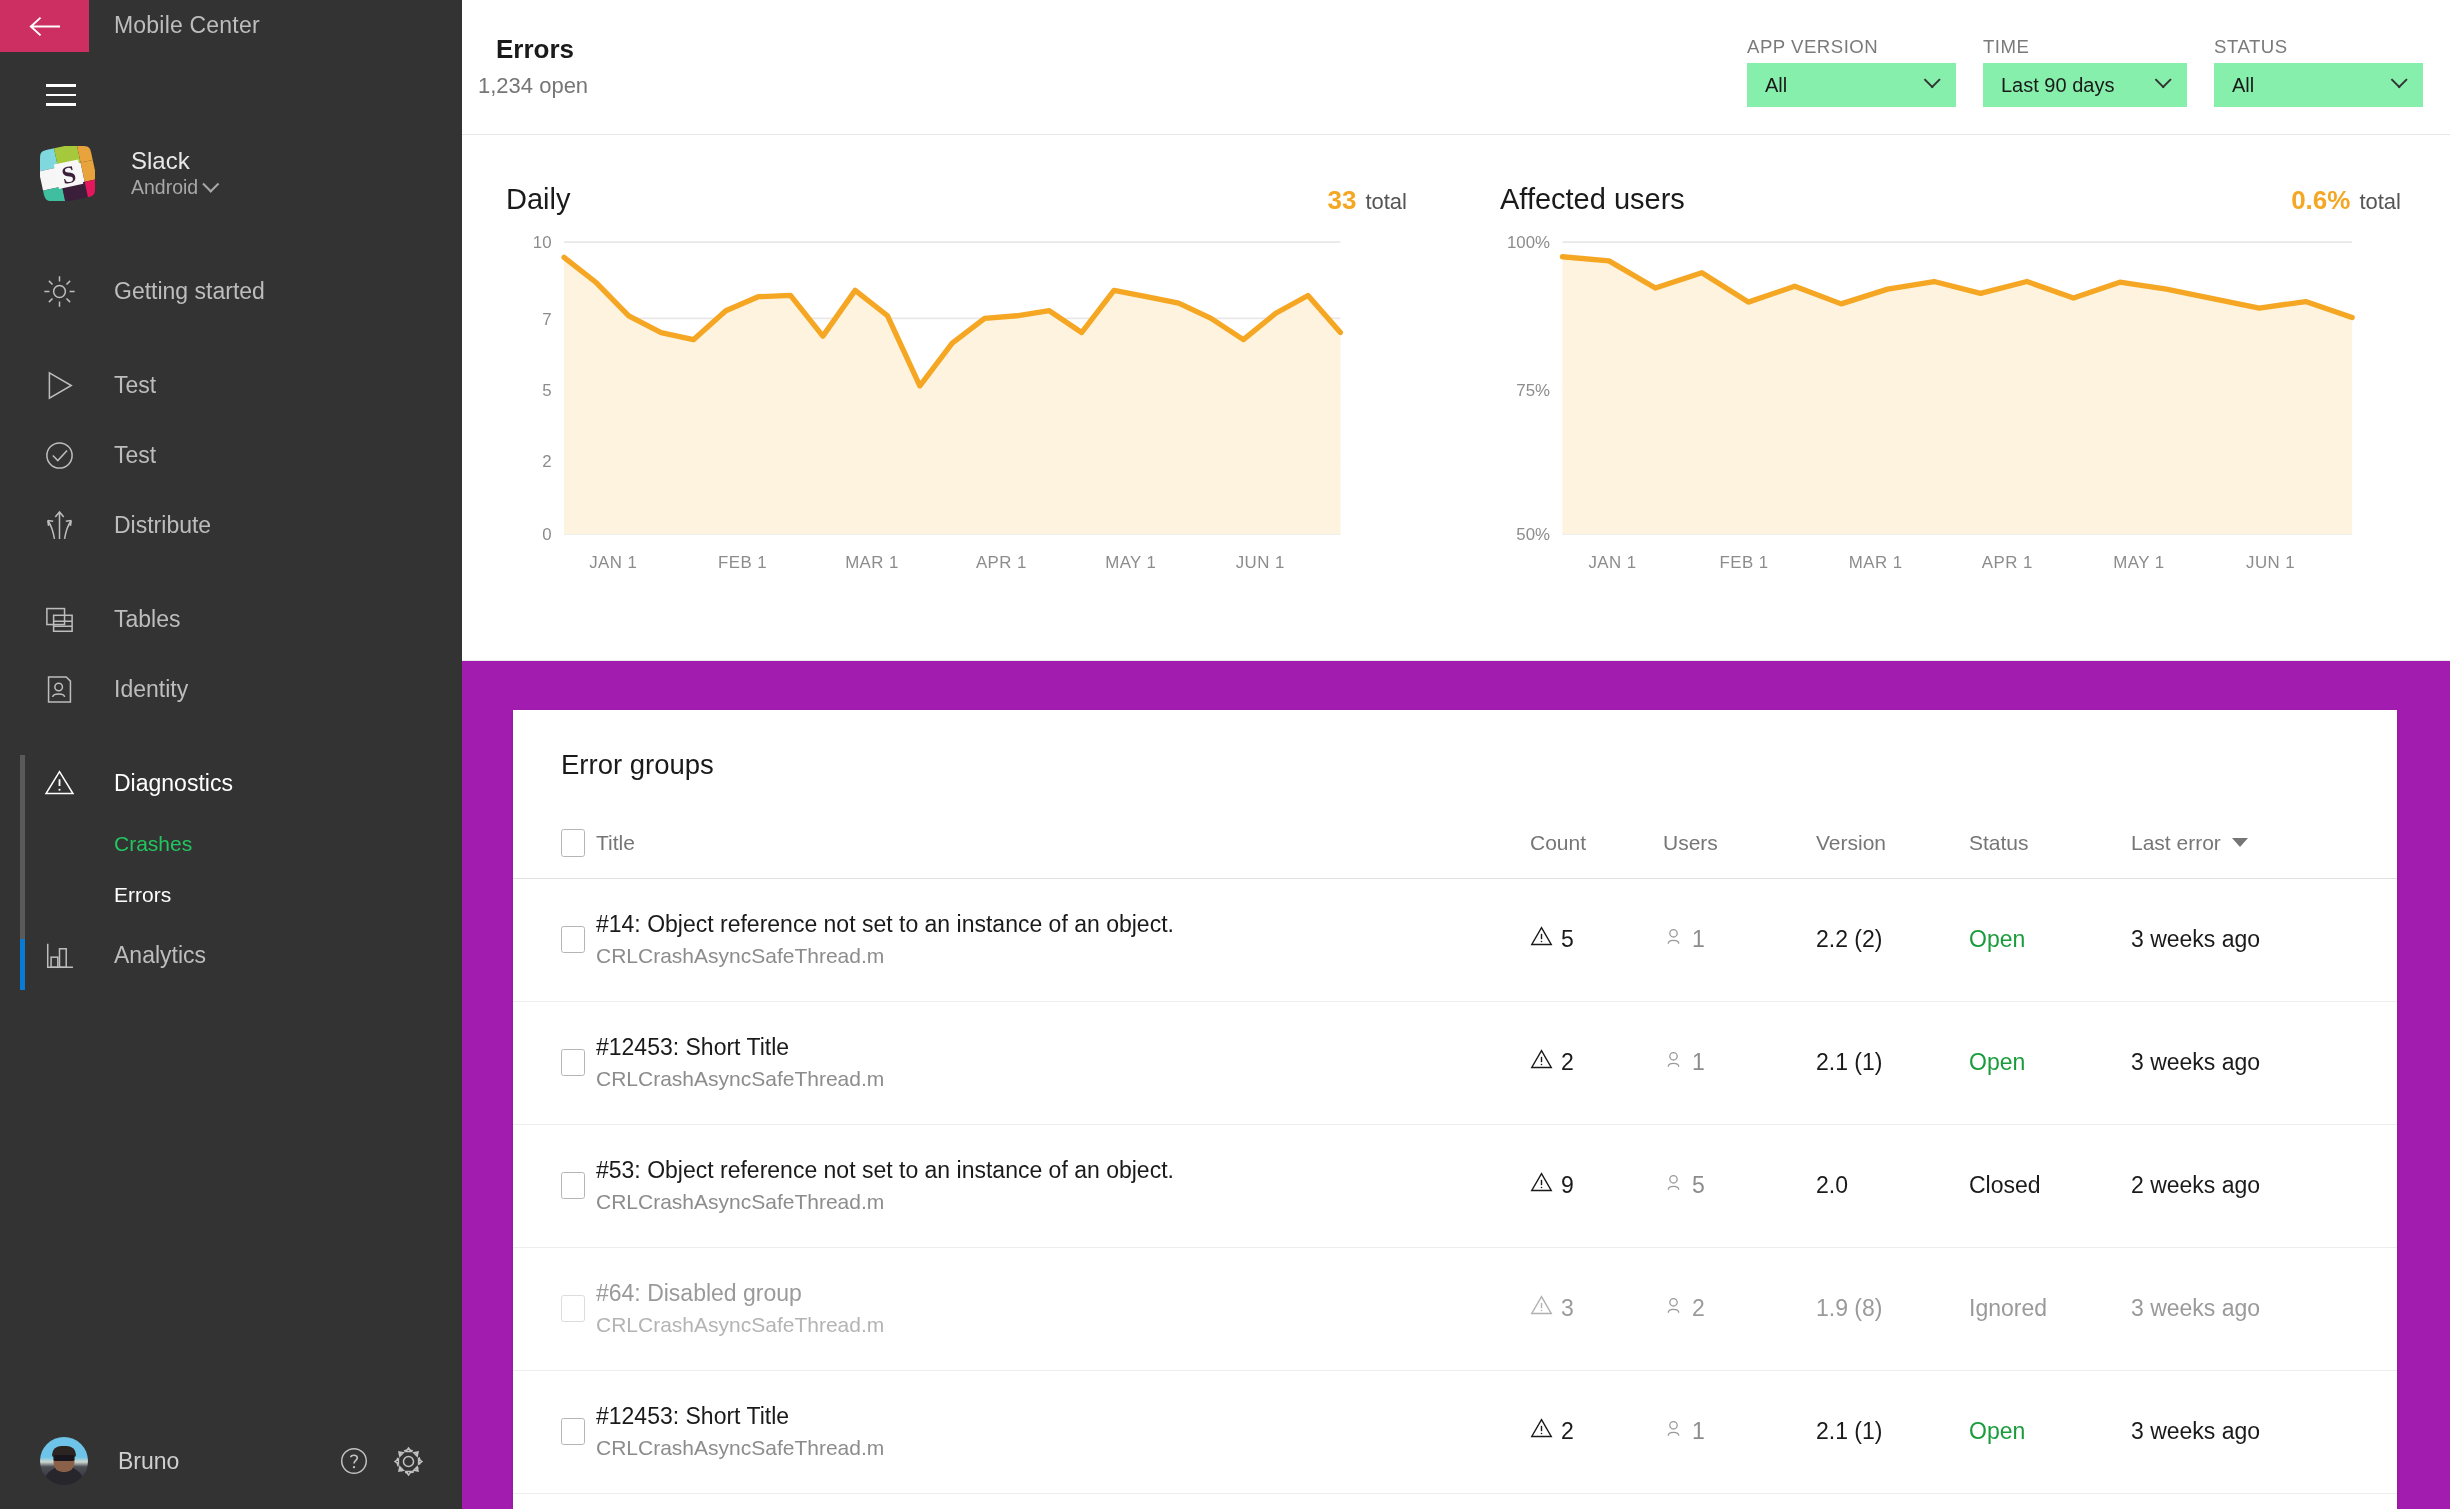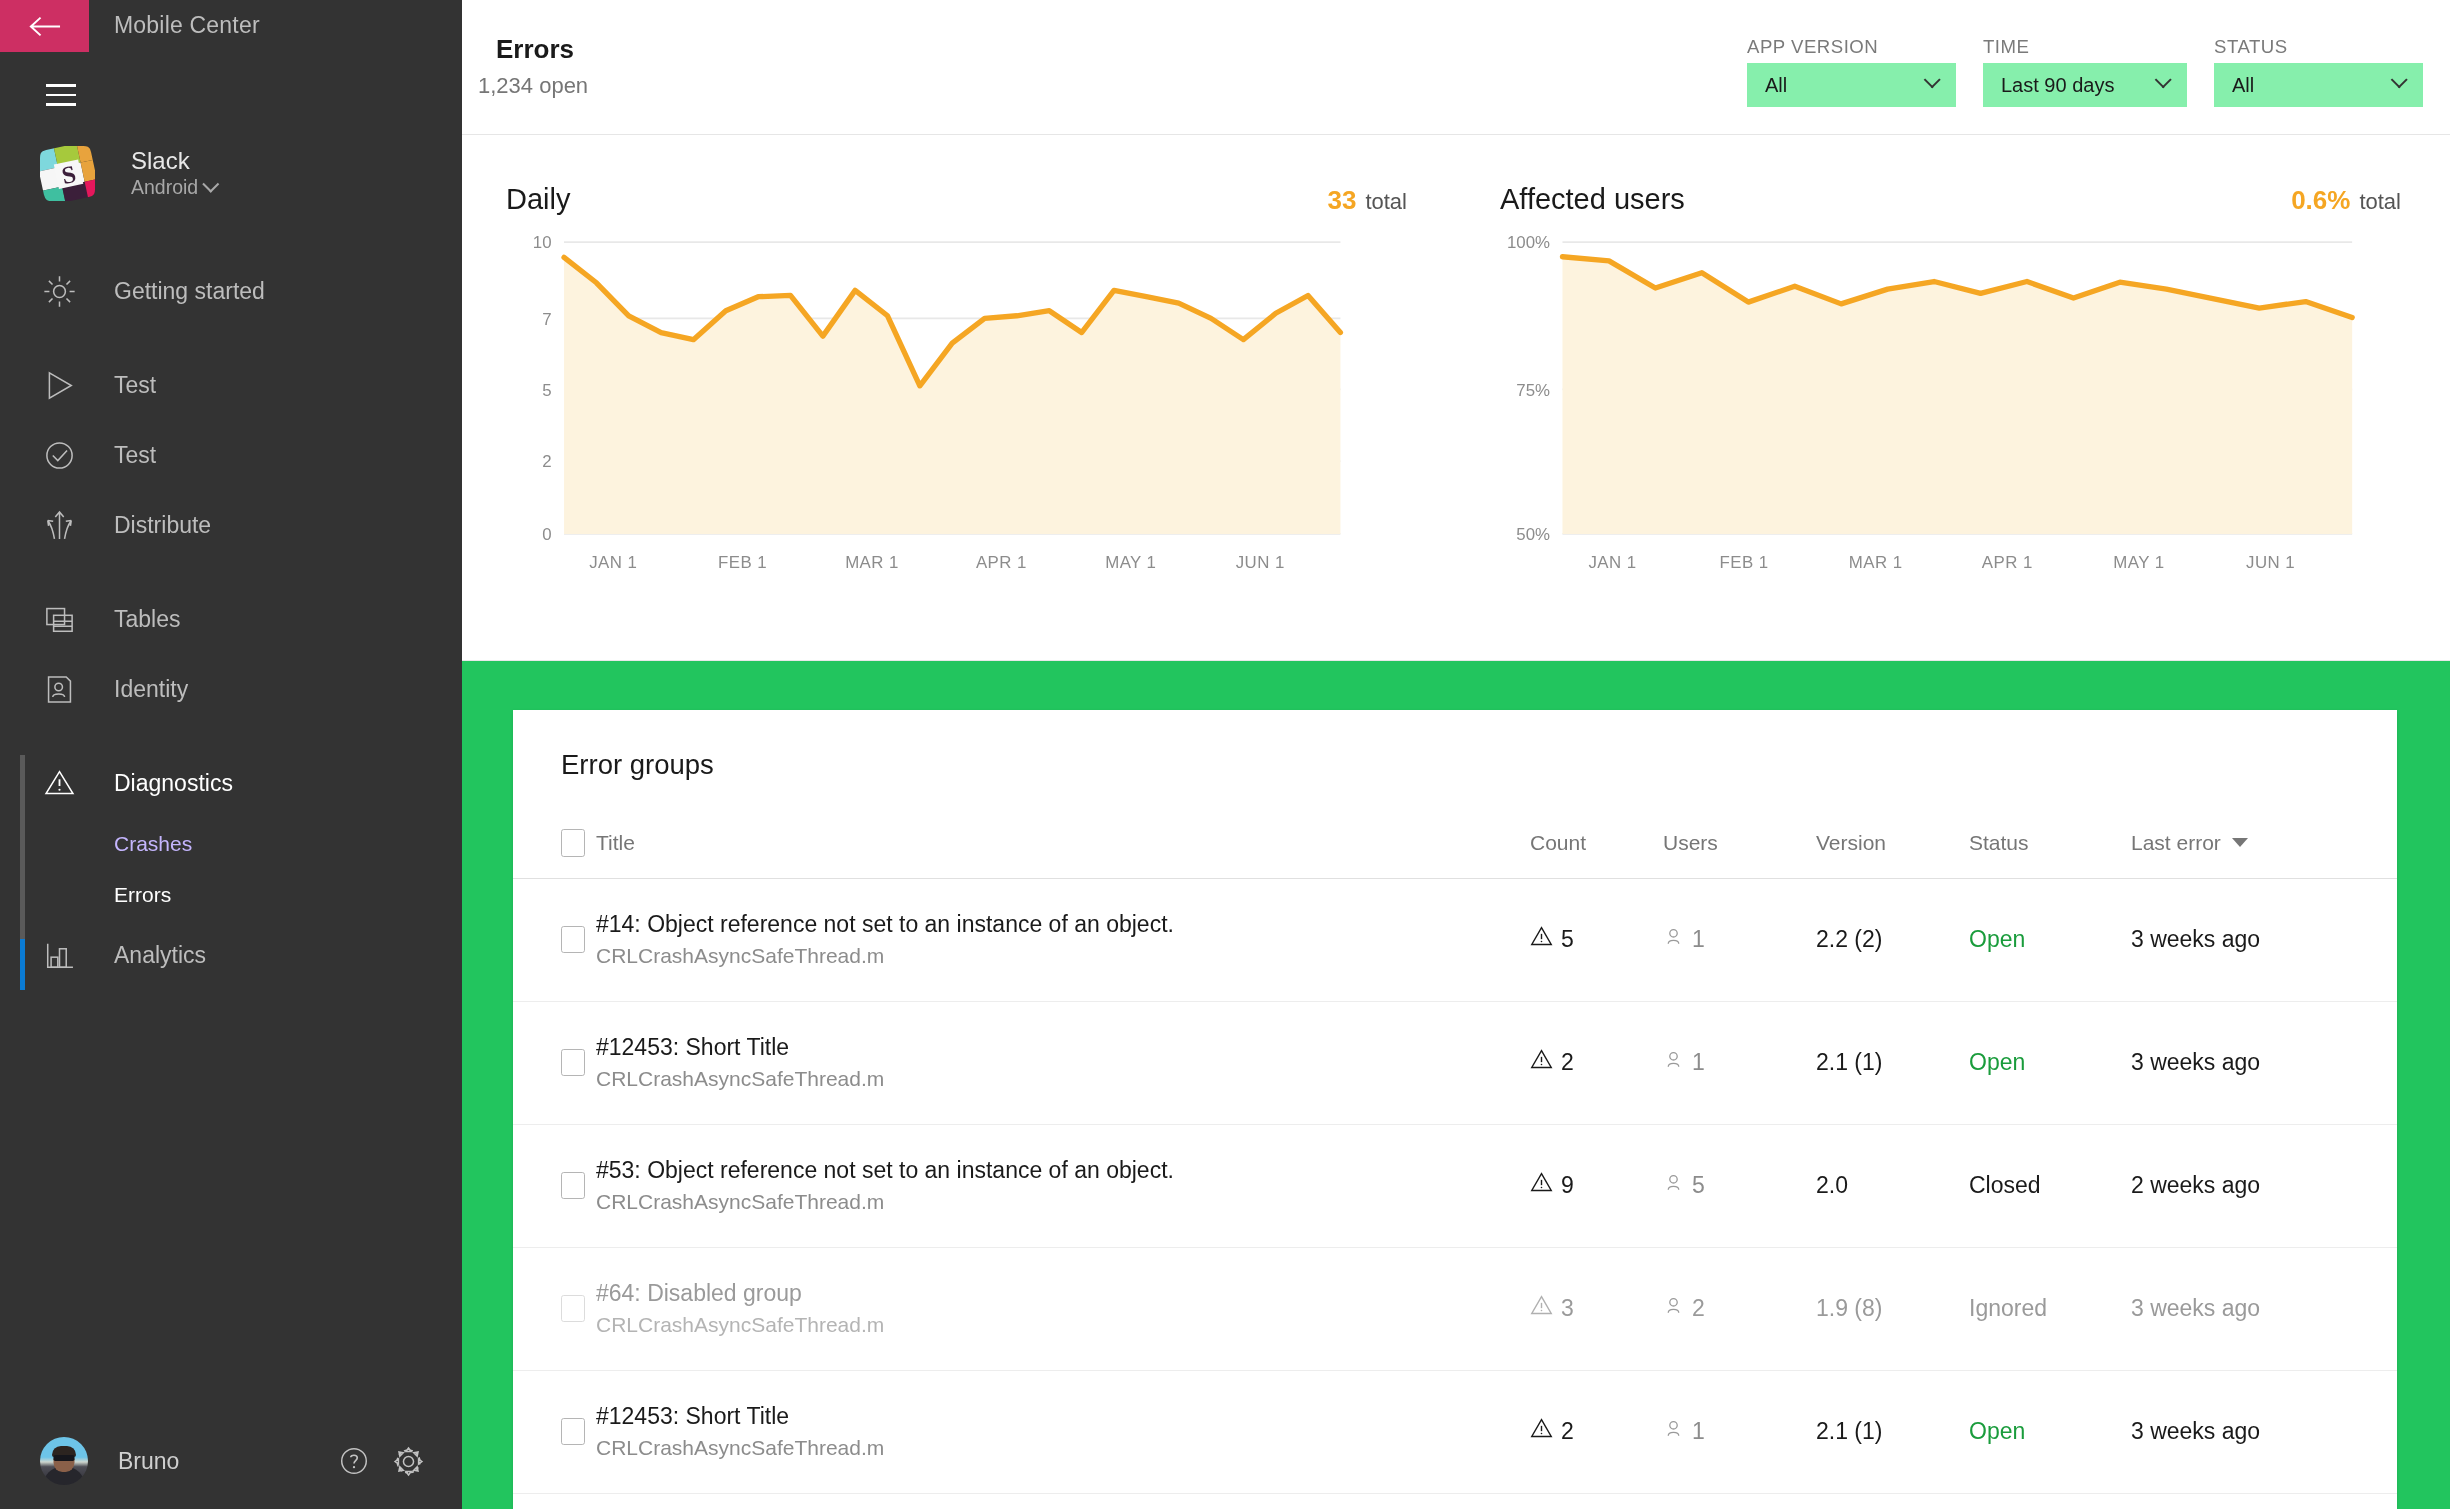--- a/index.html
+++ b/index.html
@@ -80,21 +80,21 @@
     background: #5a5a5a;
   }
   .sub-rail-active {
     position: absolute; left: 19.5px; width: 5.3px;
     background: #0a7bd4;
   }
   .sub-item {
     display: flex; align-items: center; height: 51px;
     padding-left: 114px; cursor: pointer;
   }
-  .sub-item .lbl { color: #c4b5fd; font-size: 21px; }
+  .sub-item .lbl { color: #22c55e; font-size: 21px; }
   .sub-item.active .lbl { color: #ffffff; }
 
   .user-bar {
     position: absolute; left: 0; bottom: 0; width: 462px; height: 96px;
     display: flex; align-items: center; padding: 0 34px 0 40px;
   }
   .avatar {
     width: 48px; height: 48px; border-radius: 50%;
     flex: 0 0 48px; overflow: hidden; position: relative;
     background: linear-gradient(#6dc4e8 0%, #6dc4e8 42%, #cfd7cf 52%, #4d4d55 62%, #2b2b33 100%);
@@ -156,21 +156,21 @@
   .chart-title { font-size: 29px; color: #1a1a1a; flex: 1; }
   .chart-total { font-size: 26px; color: #f5a623; font-weight: bold; }
   .chart-total-word { font-size: 22px; color: #555; margin-left: 9px; font-weight: normal; }
   .chart-svg { position: absolute; left: 0; top: 98px; }
   .tick-y { font-size: 19px; fill: #8c8c8c; }
   .tick-x { font-size: 19px; fill: #8c8c8c; letter-spacing: .5px; }
 
   
   .content-area {
     position: absolute; left: 0; top: 661px; right: 0; bottom: 0;
-    background: #22c55e;
+    background: #a21caf;
   }
   .card {
     position: absolute; left: 51px; right: 53px; top: 49px; bottom: -36px;
     background: #fff; box-shadow: 0 0.9px 3.6px rgba(0,0,0,.12);
   }
   .card-title { font-size: 27.5px; color: #1a1a1a; padding: 39px 0 0 48px; }
 
   table.eg { width: 100%; border-collapse: collapse; margin-top: 34px; table-layout: fixed; }
   table.eg th {
     font-weight: normal; font-size: 21px; color: #767676;

